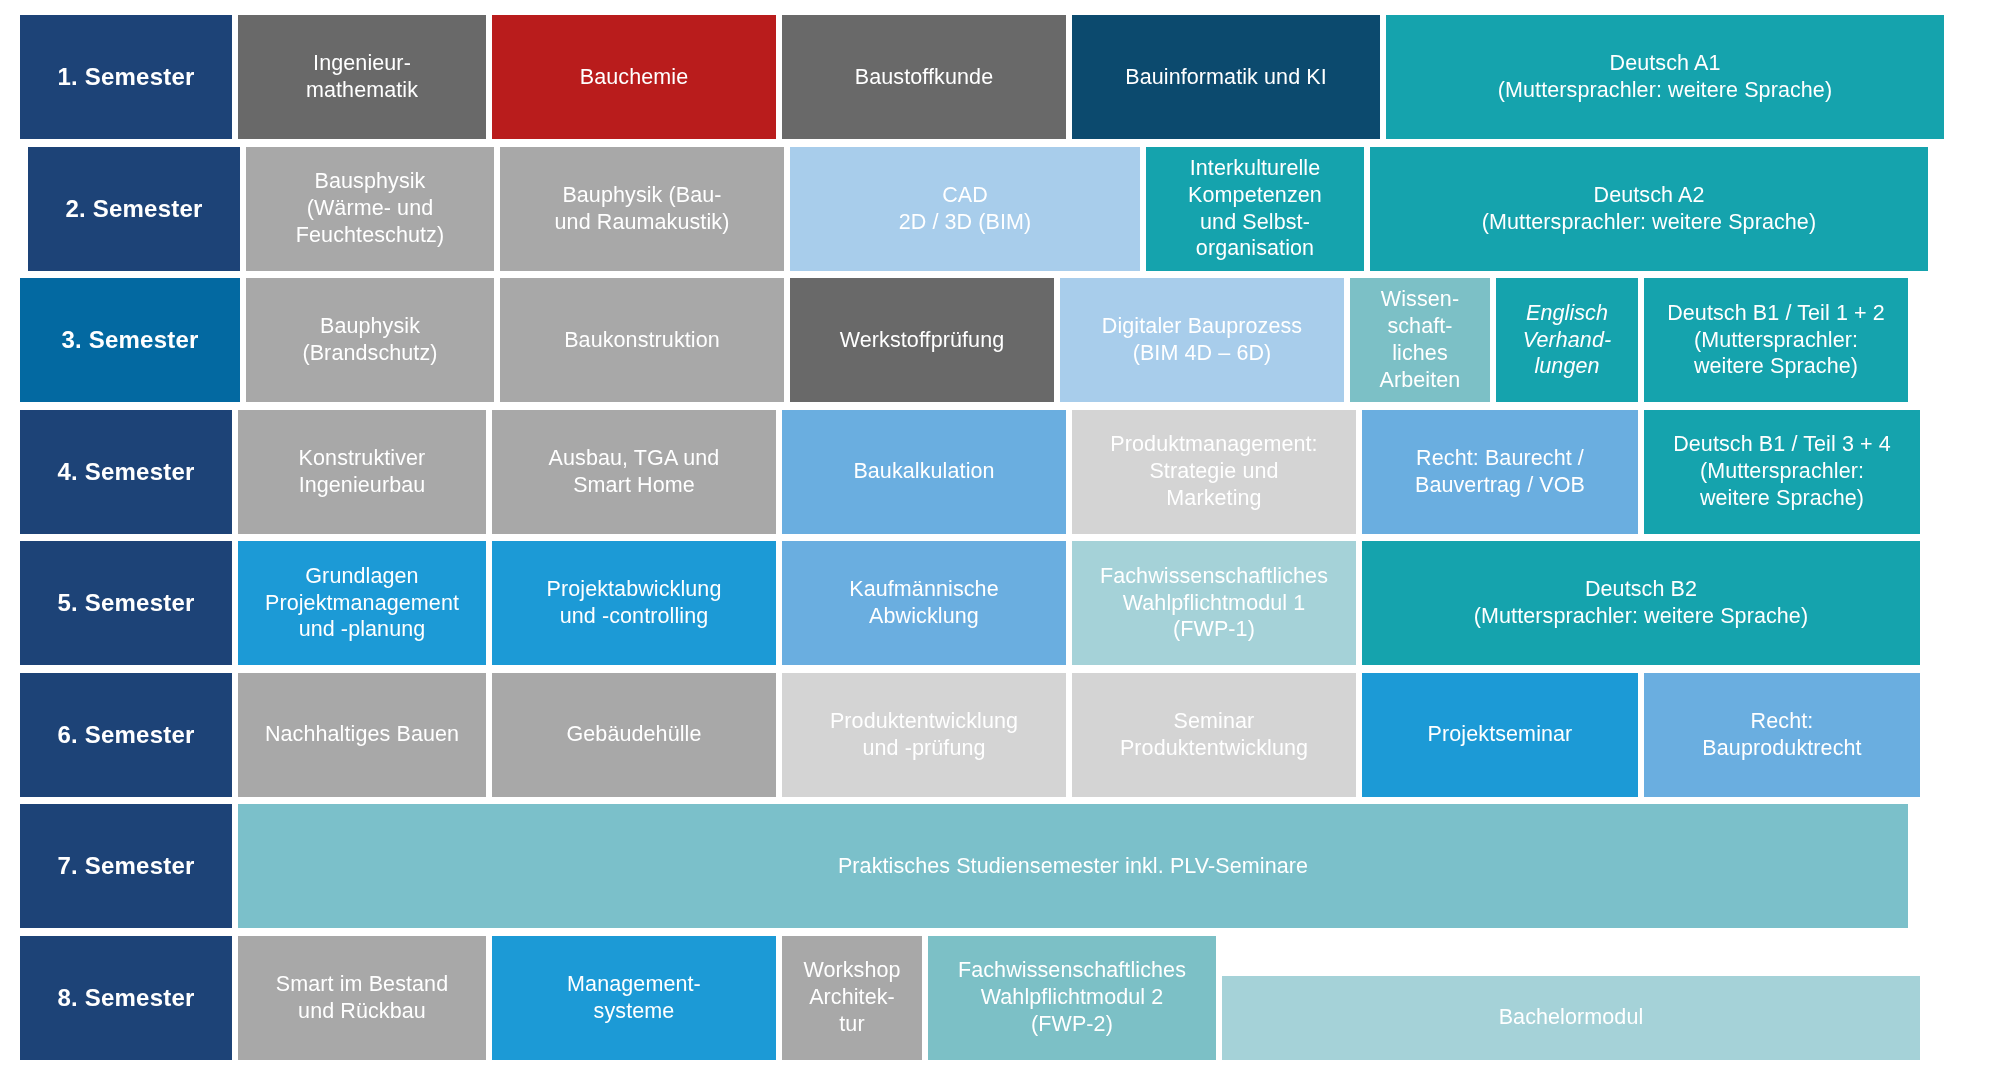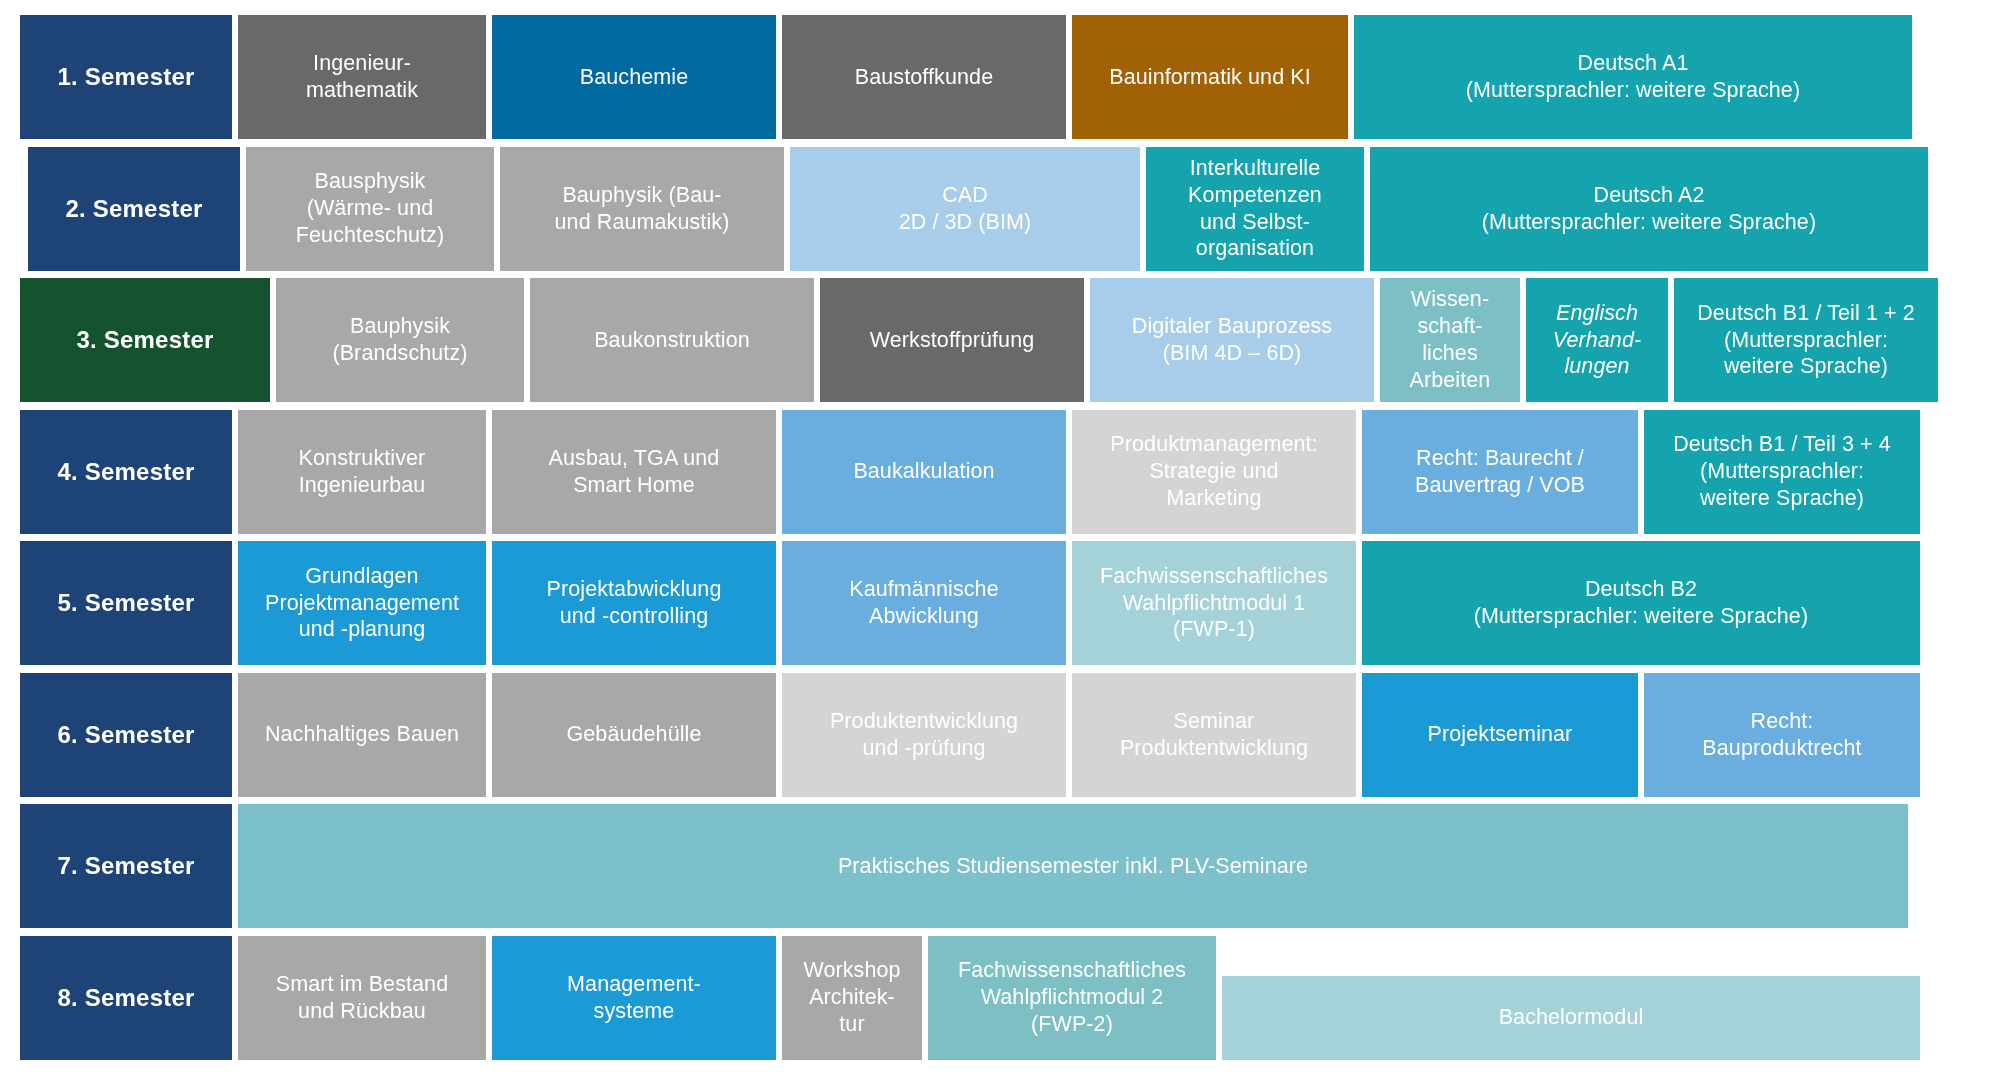--- a/index.html
+++ b/index.html
@@ -55,44 +55,44 @@
   }
 </style>
 </head>
 <body>
 
 <div id="curriculum">
     <div class="sem-row" style="top: 15px;">
       <div class="cell sem-label" style="background: rgb(29, 67, 119); width: 212px;">1. Semester</div>
       <div class="cell module-cell" style="background: rgb(105, 105, 105); width: 248px;">Ingenieur-
 mathematik</div>
-      <div class="cell module-cell" style="background: #0369a1; width: 284px;">Bauchemie</div>
+      <div class="cell module-cell" style="background: #b91c1c; width: 284px;">Bauchemie</div>
       <div class="cell module-cell" style="background: rgb(105, 105, 105); width: 284px;">Baustoffkunde</div>
-      <div class="cell module-cell" style="background: #a16207; width: 276px;">Bauinformatik und KI</div>
+      <div class="cell module-cell" style="background: #0c4a6e; width: 308px;">Bauinformatik und KI</div>
       <div class="cell module-cell" style="background: rgb(21, 163, 173); width: 558px;">Deutsch A1
 (Muttersprachler: weitere Sprache)</div>
     </div>
     <div class="sem-row" style="top: 146.5px;">
       <div class="cell sem-label" style="background: rgb(29, 67, 119); width: 212px; margin-left: 8px;">2. Semester</div>
       <div class="cell module-cell" style="background: rgb(168, 168, 168); width: 248px;">Bausphysik
 (Wärme- und
 Feuchteschutz)</div>
       <div class="cell module-cell" style="background: rgb(168, 168, 168); width: 284px;">Bauphysik (Bau-
 und Raumakustik)</div>
       <div class="cell module-cell" style="background: rgb(168, 205, 235); width: 350px;">CAD
 2D / 3D (BIM)</div>
       <div class="cell module-cell" style="background: rgb(21, 163, 173); width: 218px;">Interkulturelle
 Kompetenzen
 und Selbst-
 organisation</div>
       <div class="cell module-cell" style="background: rgb(21, 163, 173); width: 558px;">Deutsch A2
 (Muttersprachler: weitere Sprache)</div>
     </div>
     <div class="sem-row" style="top: 278px;">
-      <div class="cell sem-label" style="background: #14532d; width: 250px;">3. Semester</div>
+      <div class="cell sem-label" style="background: #0369a1; width: 220px;">3. Semester</div>
       <div class="cell module-cell" style="background: rgb(168, 168, 168); width: 248px;">Bauphysik
 (Brandschutz)</div>
       <div class="cell module-cell" style="background: rgb(168, 168, 168); width: 284px;">Baukonstruktion</div>
       <div class="cell module-cell" style="background: rgb(105, 105, 105); width: 264px;">Werkstoffprüfung</div>
       <div class="cell module-cell" style="background: rgb(168, 205, 235); width: 284px;">Digitaler Bauprozess
 (BIM 4D – 6D)</div>
       <div class="cell module-cell" style="background: rgb(124, 192, 198); width: 140px;">Wissen-
 schaft-
 liches
 Arbeiten</div>

